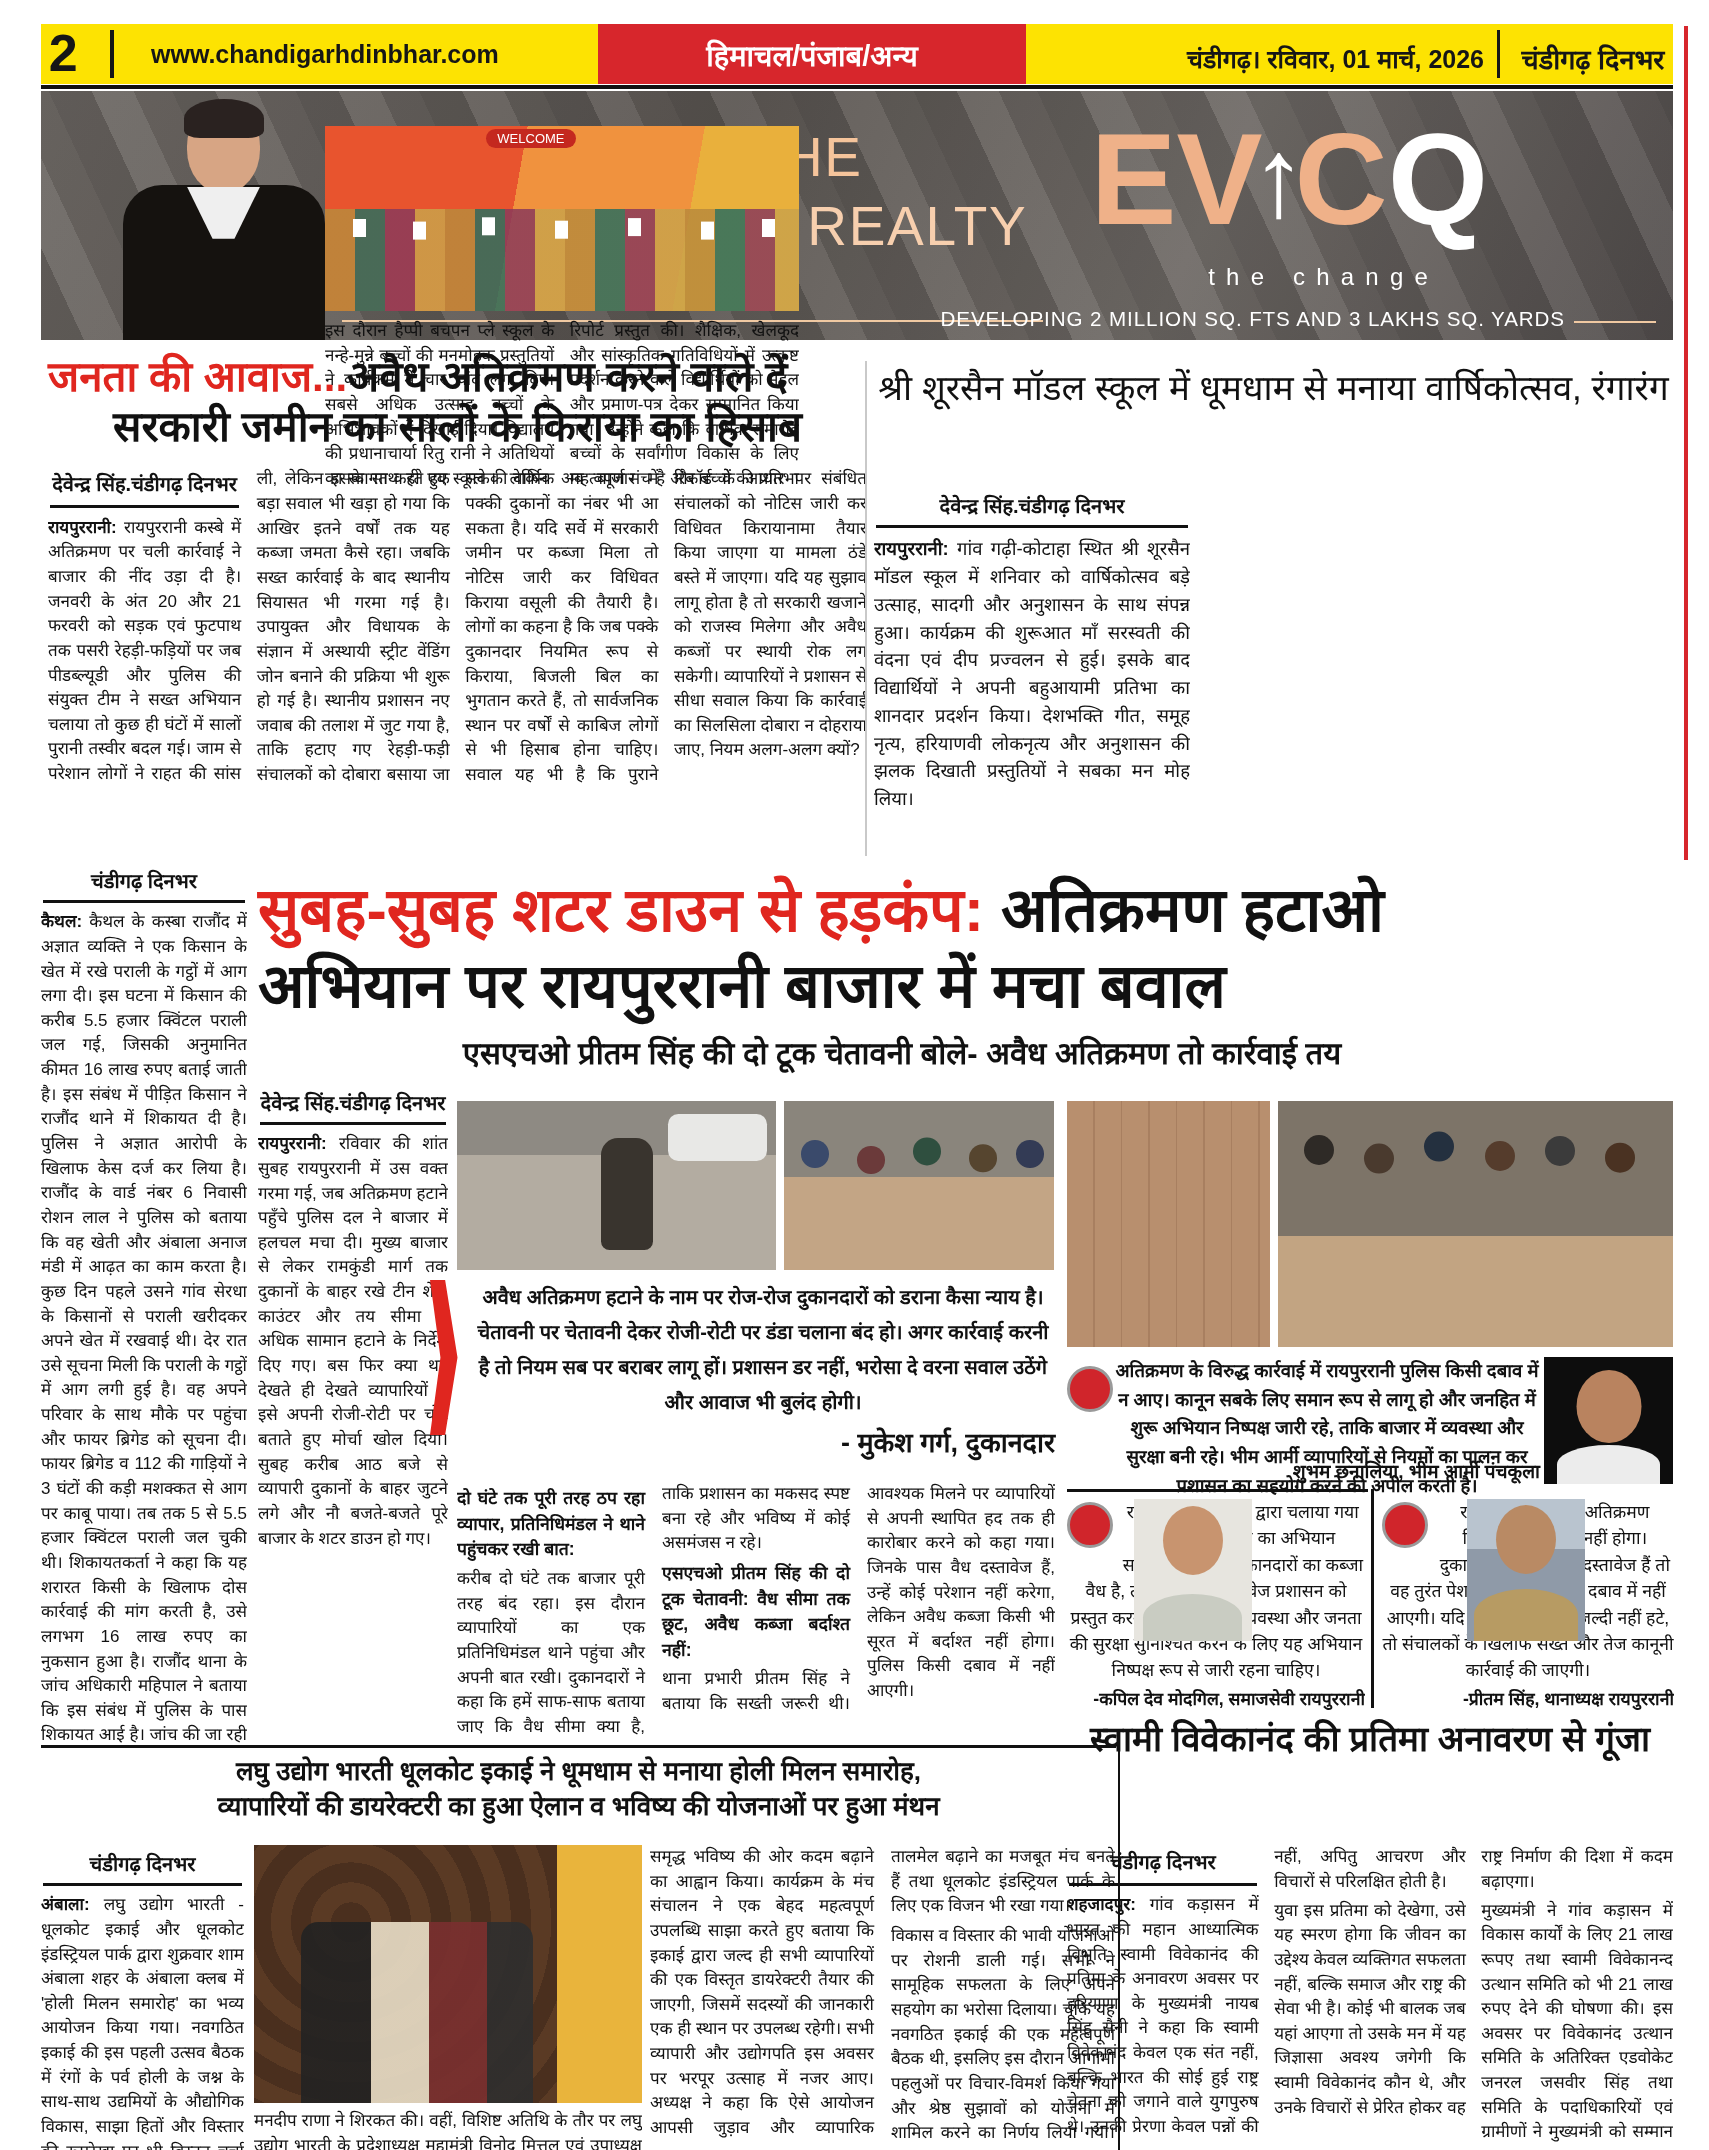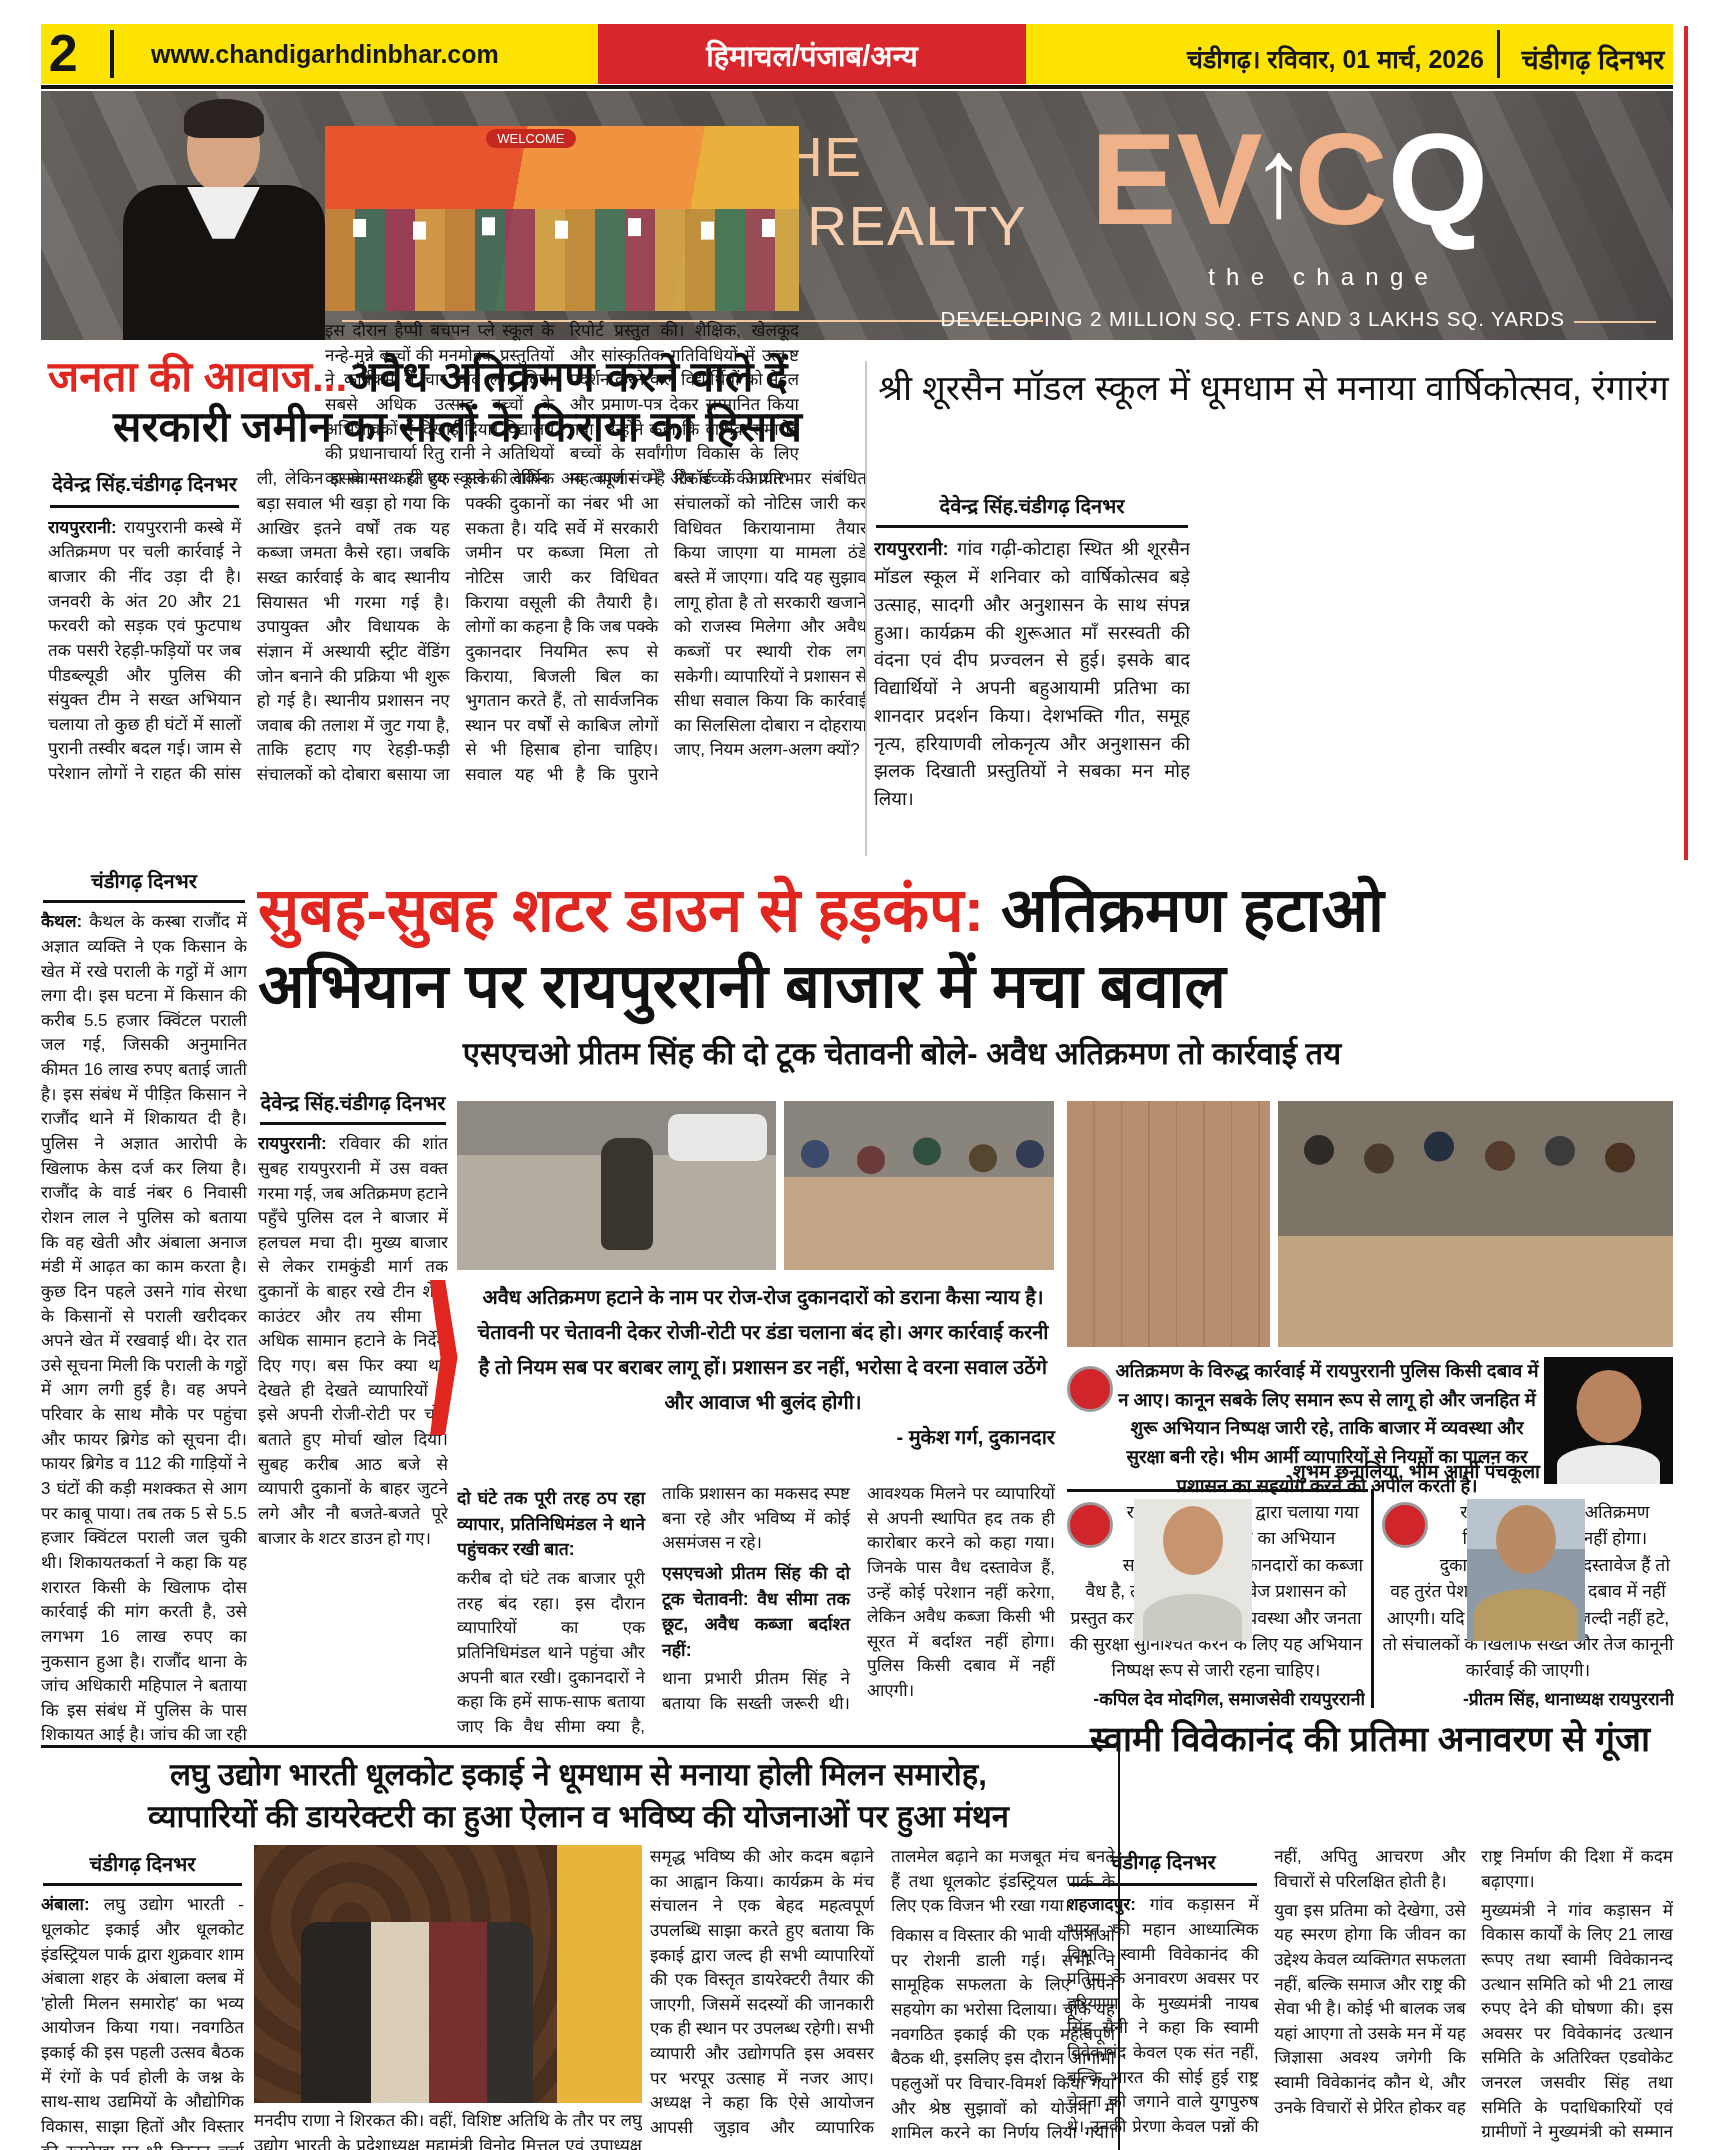--- a/index.html
+++ b/index.html
@@ -80,21 +80,21 @@
      box-shadow:56px 6px 0 #6b3a3a,112px -2.6px 0 #2f4f3f,168px 4.3px 0 #56452f,215px 0 0 #333b55;}
   #p-pave{left:1067px;top:1101px;width:203px;height:246px;
      background:repeating-linear-gradient(90deg,#b88f6e 0 26px,#a87f60 26px 27.5px),linear-gradient(180deg,#c09a77,#a98060);}
   #p-crowd{left:1278px;top:1101px;width:395px;height:246px;background:linear-gradient(180deg,#7d7468 0 55%,#c2a482 55% 100%);}
   #p-crowd .heads{position:absolute;left:26px;top:34px;width:30px;height:30px;border-radius:50%;background:#2e2a26;
      box-shadow:60px 8.6px 0 #4a3a2e,120px -3.4px 0 #24303f,181px 6px 0 #553c2c,241px 0.9px 0 #3b3b3b,301px 7.7px 0 #4a3222;}
   #d-quote{left:430px;top:1280px;width:625px;height:185px;}
   #d-quote .arrow{position:absolute;left:0;top:0;width:27.5px;height:155px;background:#e0261f;
      clip-path:polygon(0 0,55% 0,100% 50%,55% 100%,0 100%,38% 50%);}
   #d-quote .qt{margin-left:41px;font-size:20px;font-weight:600;line-height:1.75;text-align:center;}
-  #d-quote .qa{margin-top:3.4px;text-align:right;font-size:20px;font-weight:bold;}
+  #d-quote .qa{margin-top:3.4px;text-align:right;font-size:27px;font-weight:bold;}
   #d-cols{left:457px;top:1482px;width:598px;height:260px;overflow:hidden;column-count:3;column-gap:17px;}
   
   .bullet{width:40px;height:40px;border-radius:50%;background:#d0252b;border:3.4px solid #9a9a9a;}
   #q-shubham{left:1067px;top:1357px;width:606px;height:127px;}
   #q-shubham .bullet{position:absolute;left:0;top:8.6px;}
   #q-shubham .qt{position:absolute;left:47px;top:0;width:426px;font-size:18.5px;font-weight:600;line-height:1.55;text-align:center;}
   #q-shubham .qa{position:absolute;left:47px;bottom:0;width:426px;text-align:right;font-size:19px;font-weight:bold;}
   .portrait{position:absolute;overflow:hidden;}
   .portrait .head{position:absolute;left:50%;transform:translateX(-50%);border-radius:50%;background:#c08а6a;}
   #pt-shubham{left:1544px;top:1357px;width:129px;height:127px;background:#0d0d0d;}
@@ -112,21 +112,21 @@
   #pt-pritam{background:linear-gradient(180deg,#b9c4cf 0 35%,#8f9aa8 35% 100%);}
   #pt-pritam .head{top:6px;width:60px;height:69px;background:#b98a64;}
   #pt-pritam .torso{position:absolute;bottom:0;left:6%;width:88%;height:52px;border-radius:50% 50% 0 0;background:#b79b63;}
   .qbox .qa{clear:both;font-weight:bold;text-align:right;display:block;margin-top:2.6px;}
   
   #e-hl{left:1067px;top:1715px;width:606px;text-align:center;font-size:35px;font-weight:bold;line-height:1.35;}
   #e-cols{left:1067px;top:1845px;width:606px;height:305px;overflow:hidden;column-count:3;column-gap:15.5px;}
   
   #f-rule{left:41px;top:1745px;width:1075px;height:2.6px;background:#111;}
   #fe-vbar{left:1118px;top:1750px;width:2.2px;height:402px;background:#111;}
-  #f-hl{left:41px;top:1754px;width:1075px;text-align:center;font-size:31px;font-weight:bold;line-height:1.35;}
+  #f-hl{left:41px;top:1754px;width:1075px;text-align:center;font-size:26px;font-weight:bold;line-height:1.35;}
   #f-col1{left:41px;top:1847px;width:203px;height:303px;overflow:hidden;}
   #f-photo{left:254px;top:1845px;width:388px;height:258px;
      background:repeating-radial-gradient(circle at 25% 30%,#4a2f1e 0 20px,#5a3a24 20px 40px);}
   #f-photo .band{position:absolute;right:0;top:0;width:22%;height:100%;background:#e9b43c;}
   #f-photo .men{position:absolute;left:12%;bottom:0;width:60%;height:70%;
      background:linear-gradient(90deg,#222 0 30%,#eadfc8 30% 55%,#7a2f2f 55% 80%,#2e2e2e 80% 100%);border-radius:17px 17px 0 0;opacity:.9;}
   #f-below{left:254px;top:2109px;width:388px;height:43px;overflow:hidden;}
   #f-cols{left:650px;top:1845px;width:465px;height:306px;overflow:hidden;column-count:2;column-gap:17px;}
   
   #g-rule{left:41px;top:2150px;width:1632px;height:3.4px;background:#111;}

